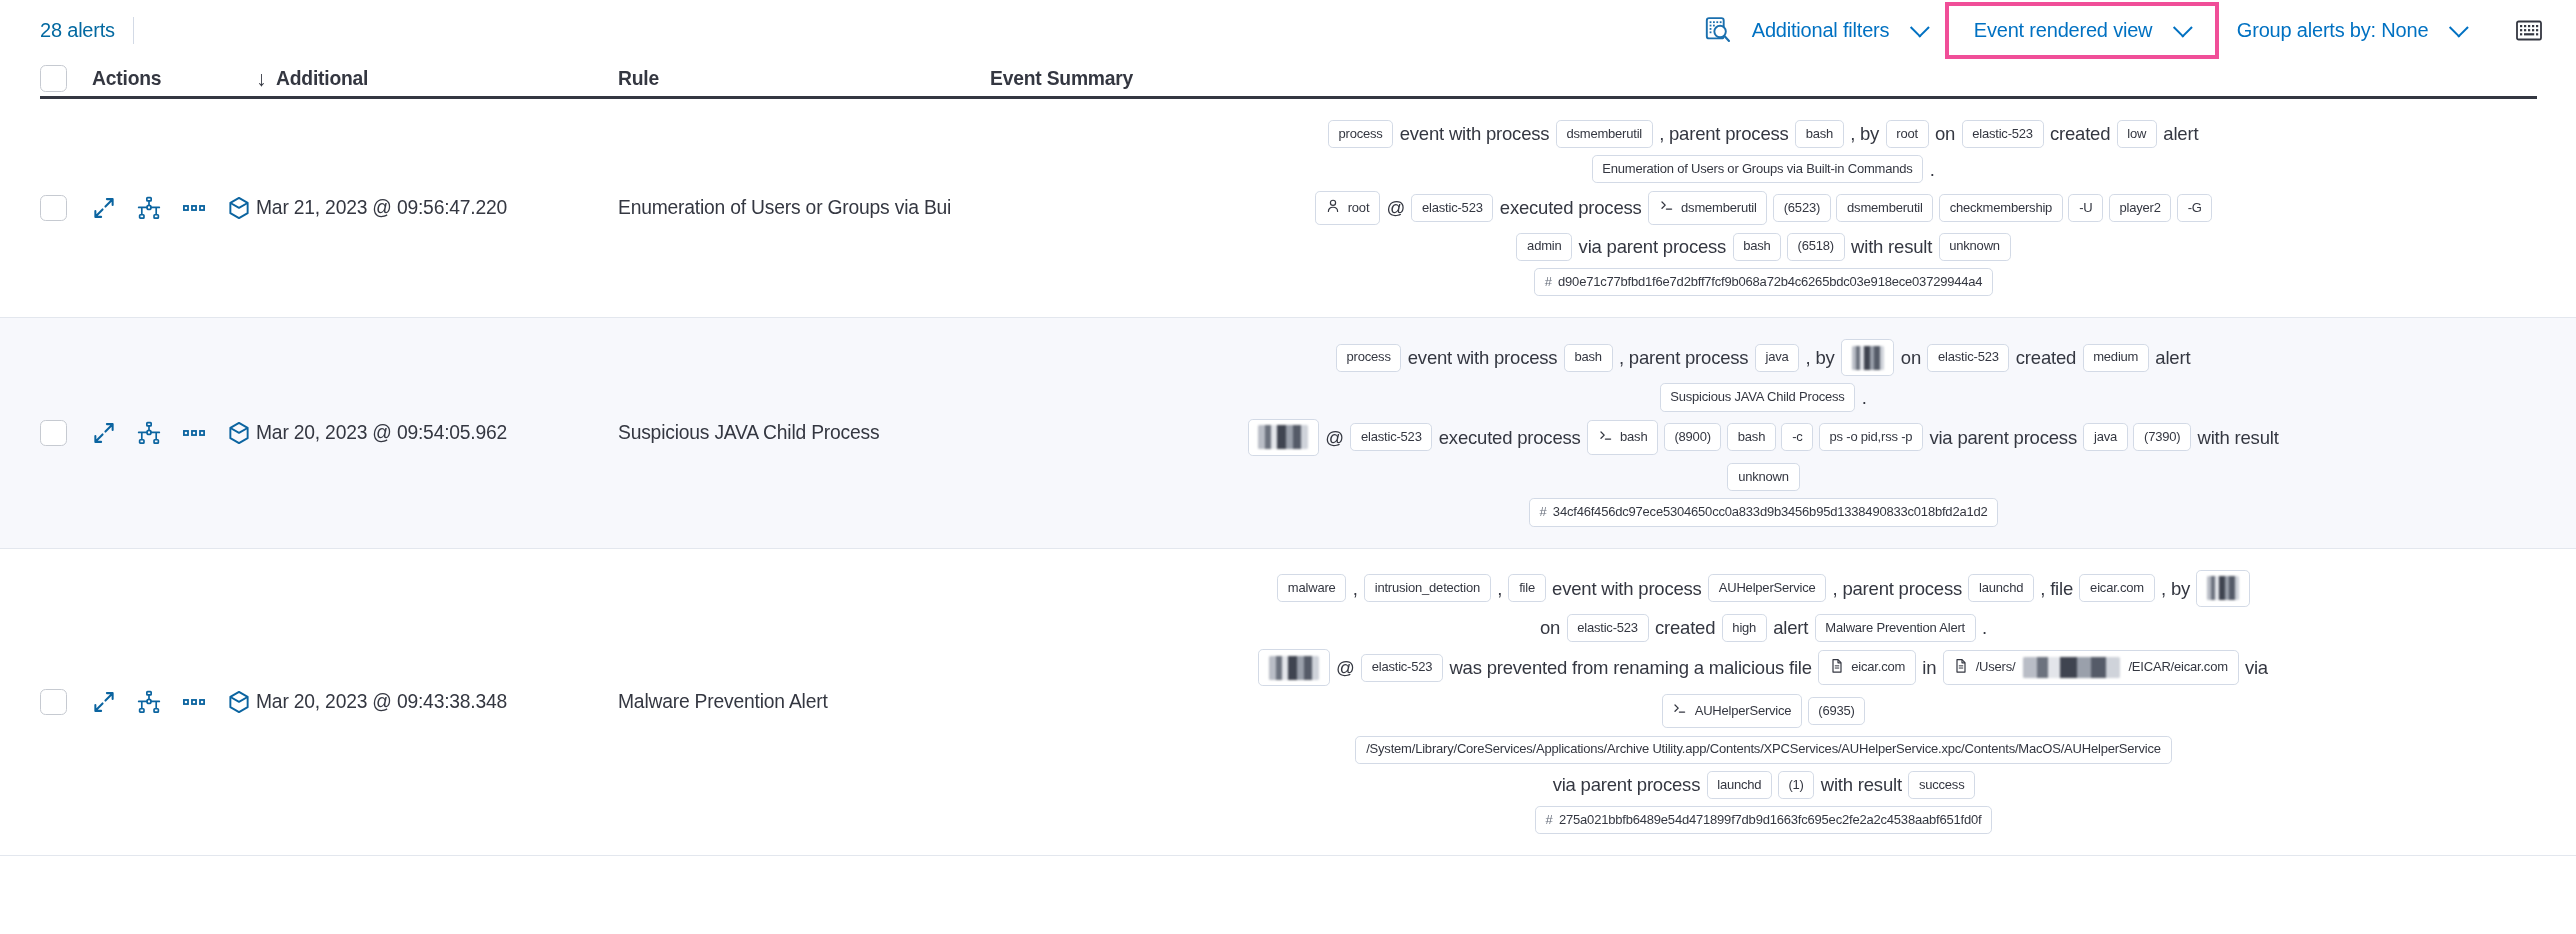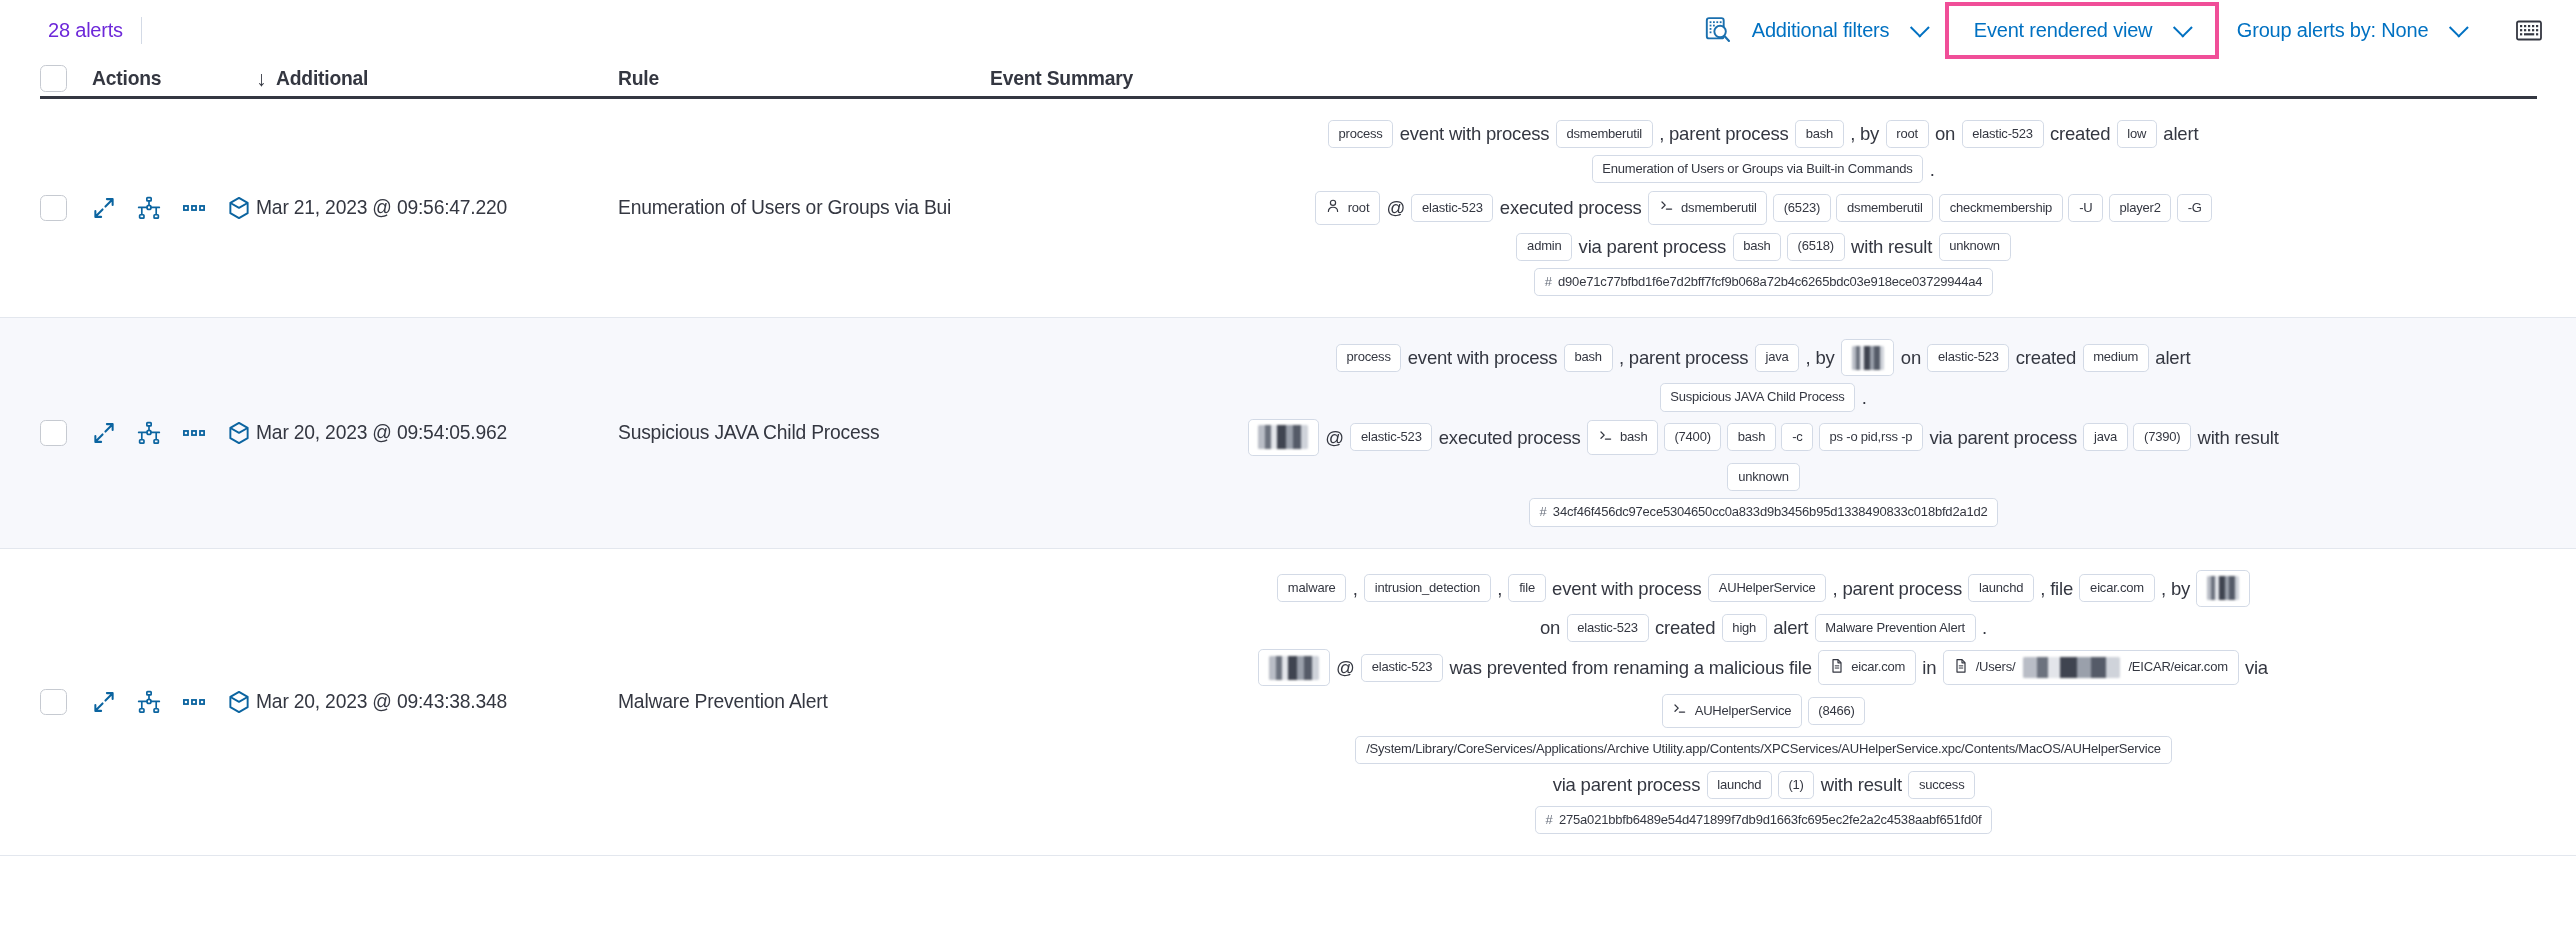--- a/index.html
+++ b/index.html
@@ -17,23 +17,22 @@
   
   .toolbar {
     position: relative;
     height: 61px;
     display: flex;
     align-items: center;
     padding: 0 31px 0 40px;
   }
   .alerts-count {
     font-size: 20px;
-    color: #6d28d9;
+    color: #0369a1;
     letter-spacing: -0.2px;
-    margin-left: 8px;
   }
   .vsep {
     width: 0.8px; height: 27px;
     background: #d3dae6;
     margin: 0 17.7px;
   }
   .toolbar-right {
     margin-left: auto;
     display: flex;
     align-items: center;
@@ -501,21 +500,21 @@
             </span>
             <span class="plain">executed process</span>
             <span class="chip">
               <span><svg class="ico-s" viewBox="0 0 16 16" fill="none">
                   <path d="M3 4.2l3.2 3.1L3 10.4" stroke="#343741" stroke-width="1.3" stroke-linecap="round" stroke-linejoin="round"></path>
                   <line x1="7.4" y1="11.2" x2="12.6" y2="11.2" stroke="#343741" stroke-width="1.3" stroke-linecap="round"></line>
                 </svg></span>
               <span>bash</span>
             </span>
             <span class="chip">
-              <span>(7400)</span>
+              <span>(8900)</span>
             </span>
             <span class="chip">
               <span>bash</span>
             </span>
             <span class="chip">
               <span>-c</span>
             </span>
             <span class="chip">
               <span>ps -o pid,rss -p</span>
             </span>
@@ -666,21 +665,21 @@
           </div>
           <div class="sline">
             <span class="chip">
               <span><svg class="ico-s" viewBox="0 0 16 16" fill="none">
                   <path d="M3 4.2l3.2 3.1L3 10.4" stroke="#343741" stroke-width="1.3" stroke-linecap="round" stroke-linejoin="round"></path>
                   <line x1="7.4" y1="11.2" x2="12.6" y2="11.2" stroke="#343741" stroke-width="1.3" stroke-linecap="round"></line>
                 </svg></span>
               <span>AUHelperService</span>
             </span>
             <span class="chip">
-              <span>(8466)</span>
+              <span>(6935)</span>
             </span>
           </div>
           <div class="sline">
             <span class="chip">
               <span>/System/Library/CoreServices/Applications/Archive Utility.app/Contents/XPCServices/AUHelperService.xpc/Contents/MacOS/AUHelperService</span>
             </span>
           </div>
           <div class="sline">
             <span class="plain">via parent process</span>
             <span class="chip">

